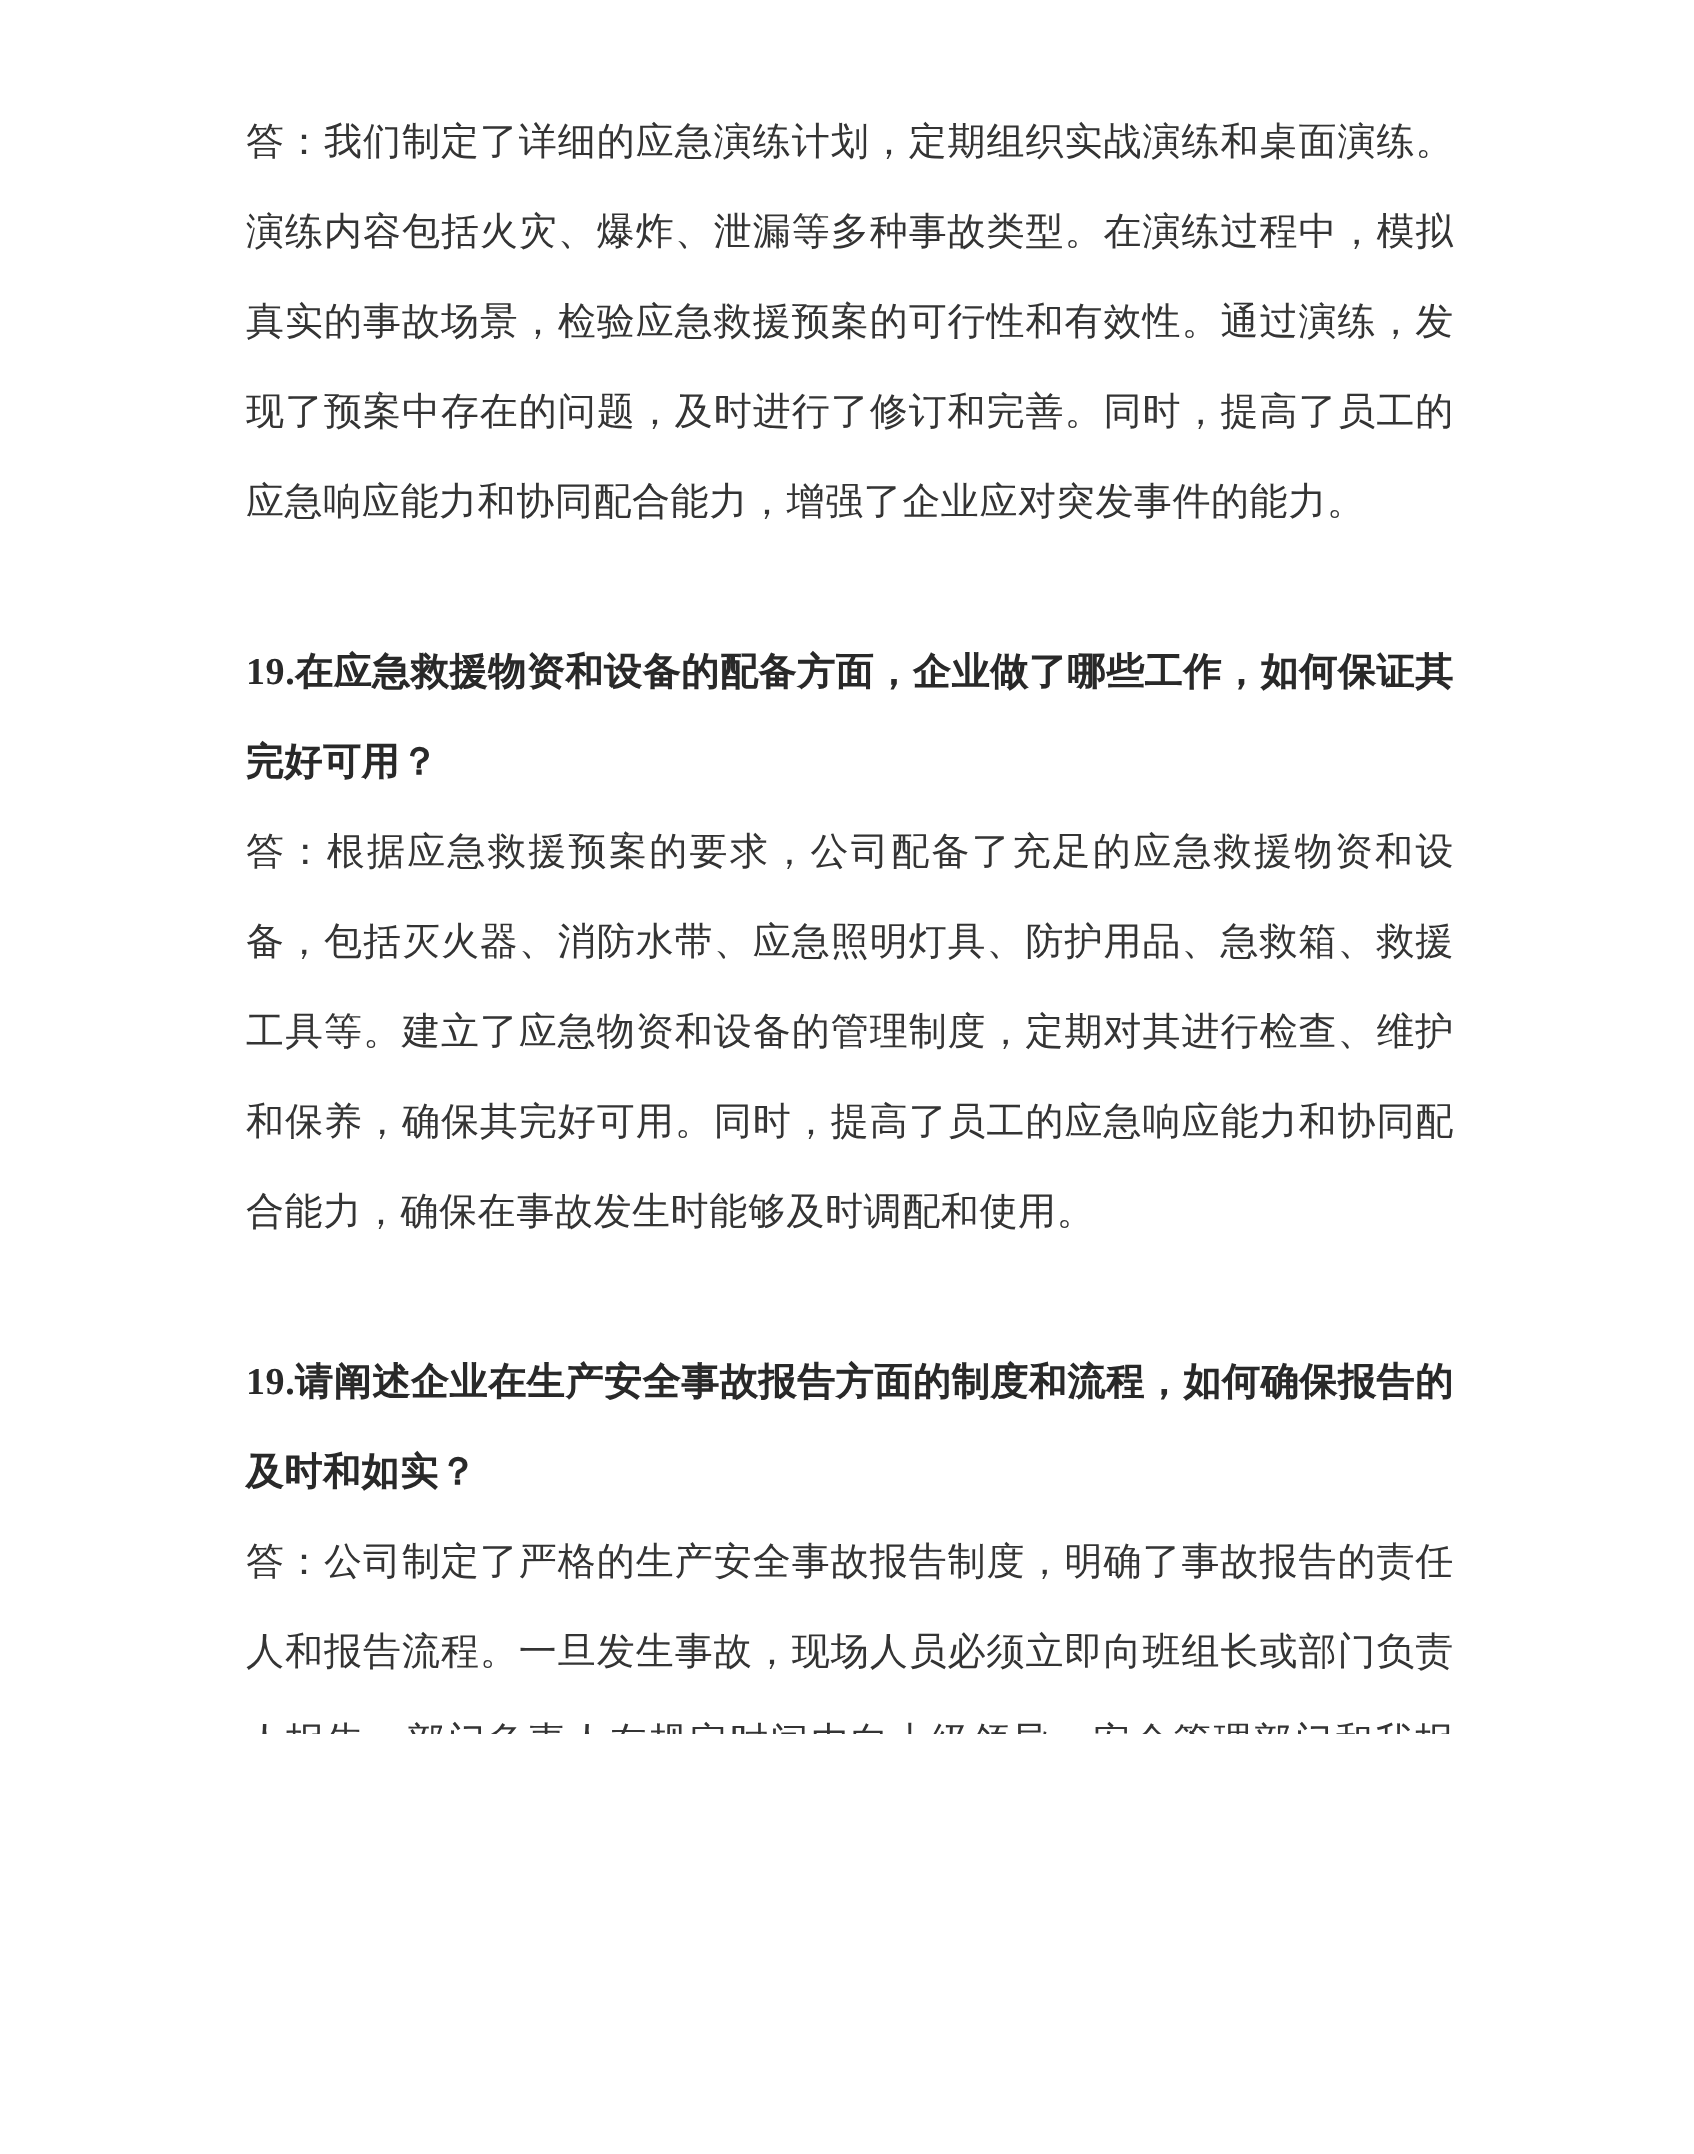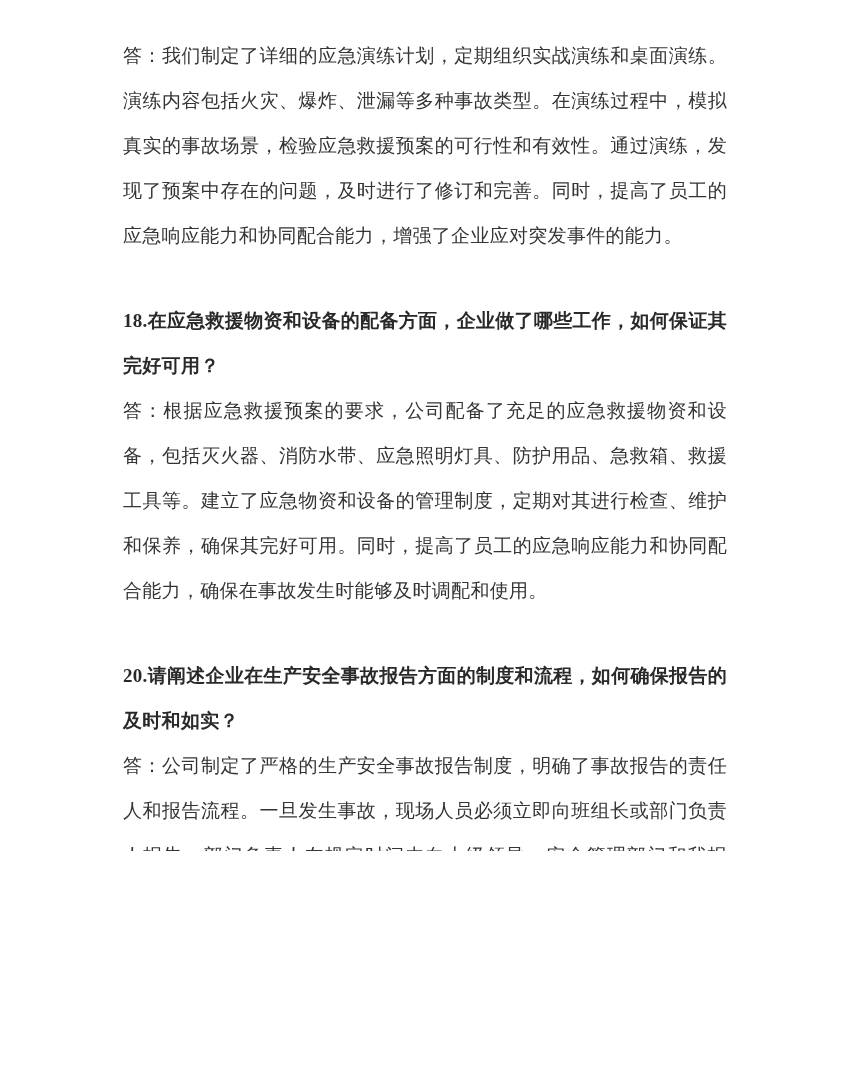--- a/index.html
+++ b/index.html
@@ -11,20 +11,21 @@
     width: 847px;
     height: 1077px;
     font-family: "Liberation Serif", "DejaVu Serif", serif;
   }
   .page {
     position: relative;
     width: 847px;
     height: 851px;
     background: #ffffff;
     overflow: hidden;
+    margin-top: 16px;
   }
   .content {
     position: absolute;
     top: 33px;
     left: 123px;
     width: 604px;
   }
   .para {
     margin: 0;
     font-size: 19px;
@@ -50,19 +51,19 @@
     line-height: 20px;
     color: #1d4ed8;
   }
 </style>
 </head>
 <body>
 
 <div class="page">
   <div class="content">
     <p class="para answer">答：我们制定了详细的应急演练计划，定期组织实战演练和桌面演练。演练内容包括火灾、爆炸、泄漏等多种事故类型。在演练过程中，模拟真实的事故场景，检验应急救援预案的可行性和有效性。通过演练，发现了预案中存在的问题，及时进行了修订和完善。同时，提高了员工的应急响应能力和协同配合能力，增强了企业应对突发事件的能力。</p>
-    <p class="para question">18.在应急救援物资和设备的配备方面，企业做了哪些工作，如何保证其完好可用？</p>
+    <p class="para question">19.在应急救援物资和设备的配备方面，企业做了哪些工作，如何保证其完好可用？</p>
     <p class="para answer">答：根据应急救援预案的要求，公司配备了充足的应急救援物资和设备，包括灭火器、消防水带、应急照明灯具、防护用品、急救箱、救援工具等。建立了应急物资和设备的管理制度，定期对其进行检查、维护和保养，确保其完好可用。同时，提高了员工的应急响应能力和协同配合能力，确保在事故发生时能够及时调配和使用。</p>
-    <p class="para question">20.请阐述企业在生产安全事故报告方面的制度和流程，如何确保报告的及时和如实？</p>
+    <p class="para question">19.请阐述企业在生产安全事故报告方面的制度和流程，如何确保报告的及时和如实？</p>
     <p class="para answer">答：公司制定了严格的生产安全事故报告制度，明确了事故报告的责任人和报告流程。一旦发生事故，现场人员必须立即向班组长或部门负责人报告，部门负责人在规定时间内向上级领导、安全管理部门和我报告。安全管理部门在核实事故情况后，我按照规定的程序和时间要求（5 小时内），向当地政府有关部门报告。为确保报告的及时和如实，我们加强了对员工的培训，提高员工对事故报告重要性的认识，同时建立了责任追究</p>
   </div>
   <div class="page-number">12</div>
 </div>
 
 </body></html>

